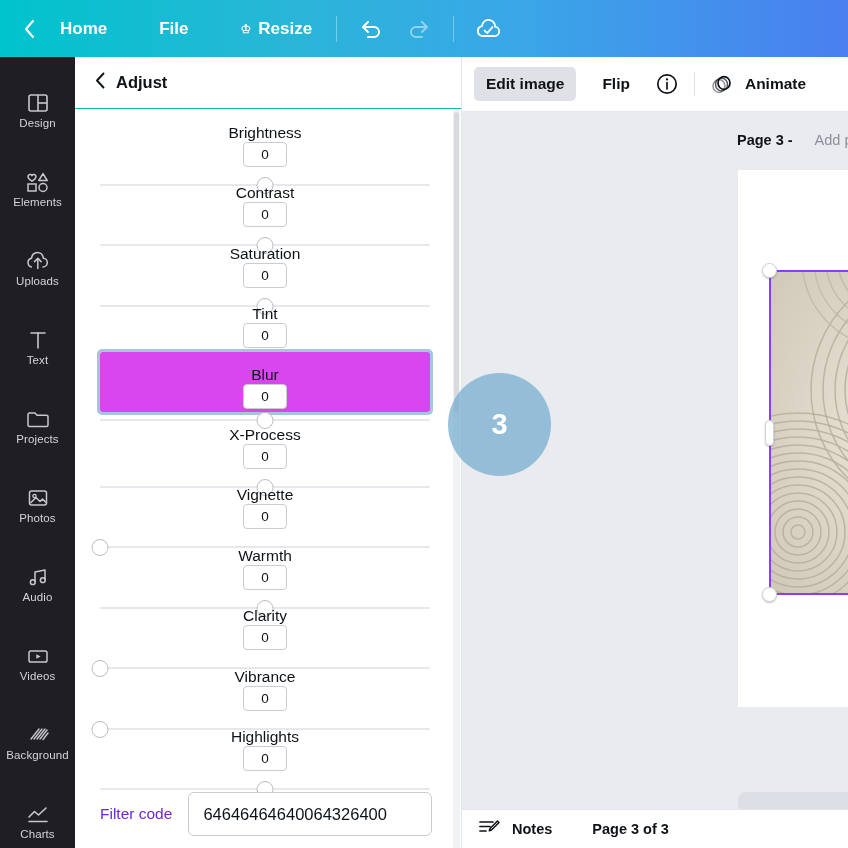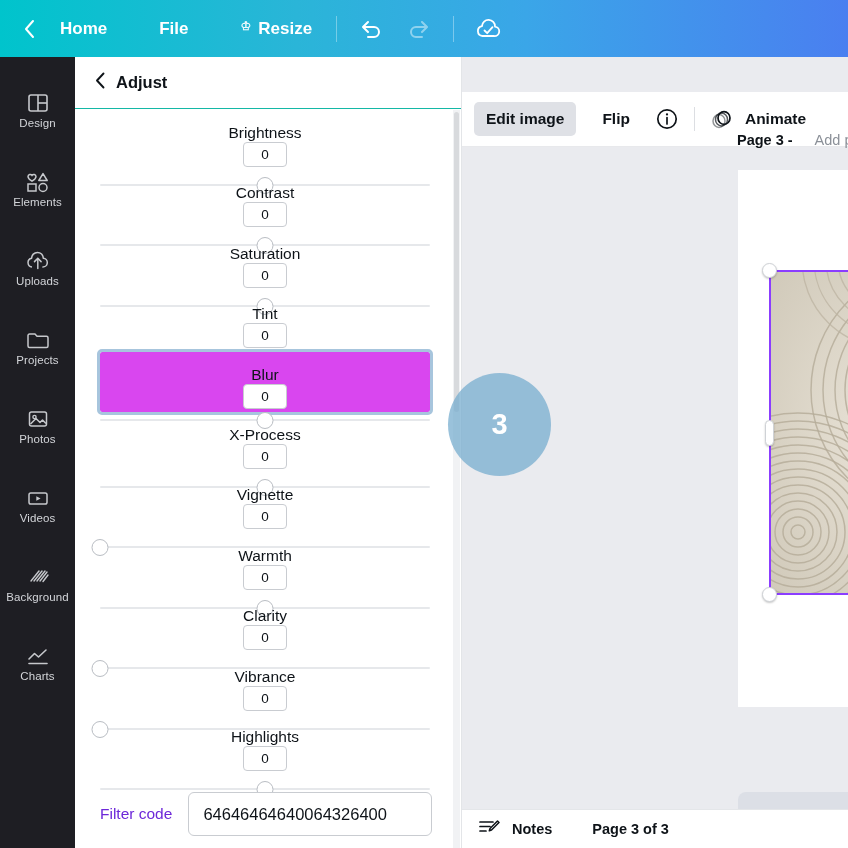--- a/index.html
+++ b/index.html
@@ -22,21 +22,21 @@
     color: #ffffff;
   }
   .tb-chevron {
     width: 26px; height: 26px;
     display: flex; align-items: center; justify-content: center;
     margin-right: 4px;
   }
   .tb-item {
     font-size: 17px; font-weight: bold; color: #ffffff;
     padding: 6px 14px;
-    display: flex; align-items: flex-start; gap: 7px;
+    display: flex; align-items: center; gap: 7px;
     white-space: nowrap;
   }
   .tb-crown { font-size: 12px; opacity: .92; }
   .tb-sep {
     width: 1px; height: 26px;
     background: rgba(255,255,255,.35);
     margin: 0 10px;
   }
   .tb-icon {
     width: 34px; height: 34px;
@@ -156,21 +156,20 @@
   .main {
     position: absolute; left: 462px; top: 57px;
     width: 386px; height: 791px;
     background: #eaebef;
   }
   .main-toolbar {
     height: 55px; background: #ffffff;
     display: flex; align-items: center;
     padding-left: 12px; gap: 4px;
     border-bottom: 1px solid #e8e9ec;
-    margin-top: 35px;
   }
   .mt-btn {
     font-size: 15.5px; font-weight: bold; color: #0e1318;
     padding: 8px 12px; border-radius: 5px;
     white-space: nowrap;
   }
   .mt-btn.active { background: #dfe1e6; }
   .mt-icon { width: 30px; height: 30px; display: flex; align-items: center; justify-content: center; }
   .mt-sep { width: 1px; height: 24px; background: #dcdee2; margin: 0 8px; }
 
@@ -322,20 +321,29 @@
       <span class="rail-ico">
         <svg width="26" height="24" viewBox="0 0 26 24">
           <path d="M7 18 a4.4 4.4 0 0 1 -0.4 -8.7 A5.8 5.8 0 0 1 18.3 9.2 a4.3 4.3 0 0 1 -0.9 8.8" fill="none" stroke="#c6c8cc" stroke-width="1.5" stroke-linejoin="round"></path>
           <line x1="12.8" y1="19.5" x2="12.8" y2="9.5" stroke="#c6c8cc" stroke-width="1.5" stroke-linecap="round"></line>
           <path d="M9.5 12.6 L12.8 9.3 L16.1 12.6" fill="none" stroke="#c6c8cc" stroke-width="1.5" stroke-linecap="round" stroke-linejoin="round"></path>
         </svg>
       </span>
       <span class="rail-label">Uploads</span>
     </div>
 
+    <div class="rail-item">
+      <span class="rail-ico">
+        <svg width="24" height="24" viewBox="0 0 24 24">
+            <line x1="5" y1="5" x2="19" y2="5" stroke="#c6c8cc" stroke-width="1.6" stroke-linecap="round"></line>
+            <line x1="12" y1="5" x2="12" y2="20" stroke="#c6c8cc" stroke-width="1.6" stroke-linecap="round"></line>
+          </svg>
+      </span>
+      <span class="rail-label">Text</span>
+    </div>
 
     <div class="rail-item">
       <span class="rail-ico">
         <svg width="26" height="24" viewBox="0 0 26 24">
             <path d="M3 7.5 a1.5 1.5 0 0 1 1.5 -1.5 H10 l2 2.2 H21.5 a1.5 1.5 0 0 1 1.5 1.5 V18 a1.5 1.5 0 0 1 -1.5 1.5 H4.5 A1.5 1.5 0 0 1 3 18 Z" fill="none" stroke="#c6c8cc" stroke-width="1.5" stroke-linejoin="round"></path>
           </svg>
       </span>
       <span class="rail-label">Projects</span>
     </div>
 
@@ -343,20 +351,30 @@
       <span class="rail-ico">
         <svg width="24" height="24" viewBox="0 0 24 24">
             <rect x="3.5" y="5" width="17" height="14" rx="2" fill="none" stroke="#c6c8cc" stroke-width="1.5"></rect>
             <circle cx="8.5" cy="10" r="1.6" fill="none" stroke="#c6c8cc" stroke-width="1.4"></circle>
             <path d="M4.5 17 L10 11.5 L14 15.5 L16.5 13 L20 16.5" fill="none" stroke="#c6c8cc" stroke-width="1.5" stroke-linejoin="round"></path>
           </svg>
       </span>
       <span class="rail-label">Photos</span>
     </div>
 
+    <div class="rail-item">
+      <span class="rail-ico">
+        <svg width="24" height="24" viewBox="0 0 24 24">
+            <path d="M9 17 V7 L19 5 V15" fill="none" stroke="#c6c8cc" stroke-width="1.5" stroke-linejoin="round"></path>
+            <circle cx="6.8" cy="17.2" r="2.4" fill="none" stroke="#c6c8cc" stroke-width="1.5"></circle>
+            <circle cx="16.8" cy="15.2" r="2.4" fill="none" stroke="#c6c8cc" stroke-width="1.5"></circle>
+          </svg>
+      </span>
+      <span class="rail-label">Audio</span>
+    </div>
 
     <div class="rail-item">
       <span class="rail-ico">
         <svg width="26" height="24" viewBox="0 0 26 24">
             <rect x="4" y="7" width="18" height="11" rx="1.8" fill="none" stroke="#c6c8cc" stroke-width="1.5"></rect>
             <path d="M11.3 10.2 L15.6 12.5 L11.3 14.8 Z" fill="#c6c8cc"></path>
           </svg>
       </span>
       <span class="rail-label">Videos</span>
     </div>

